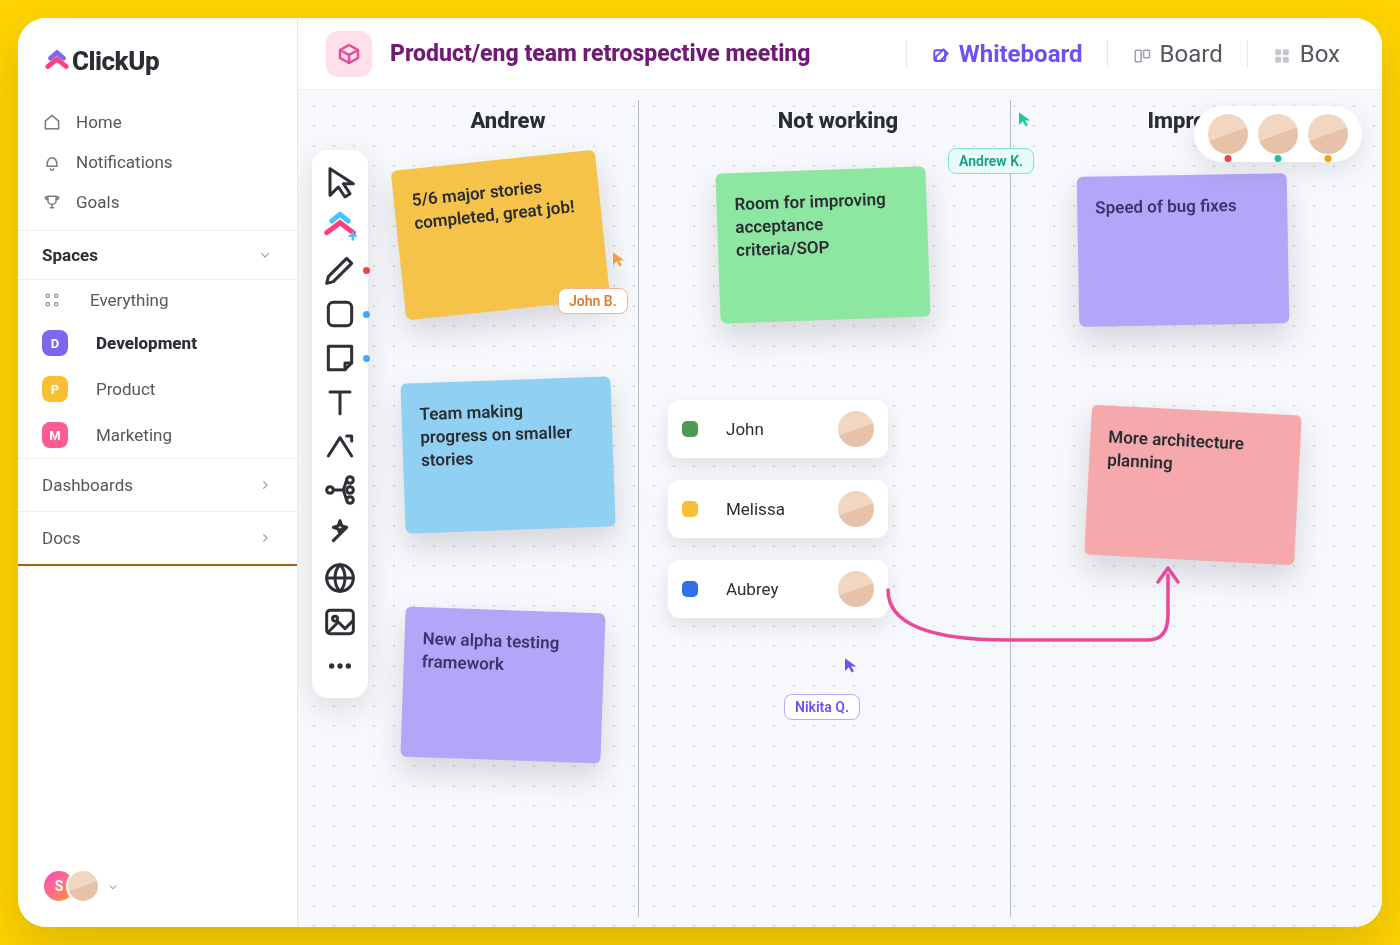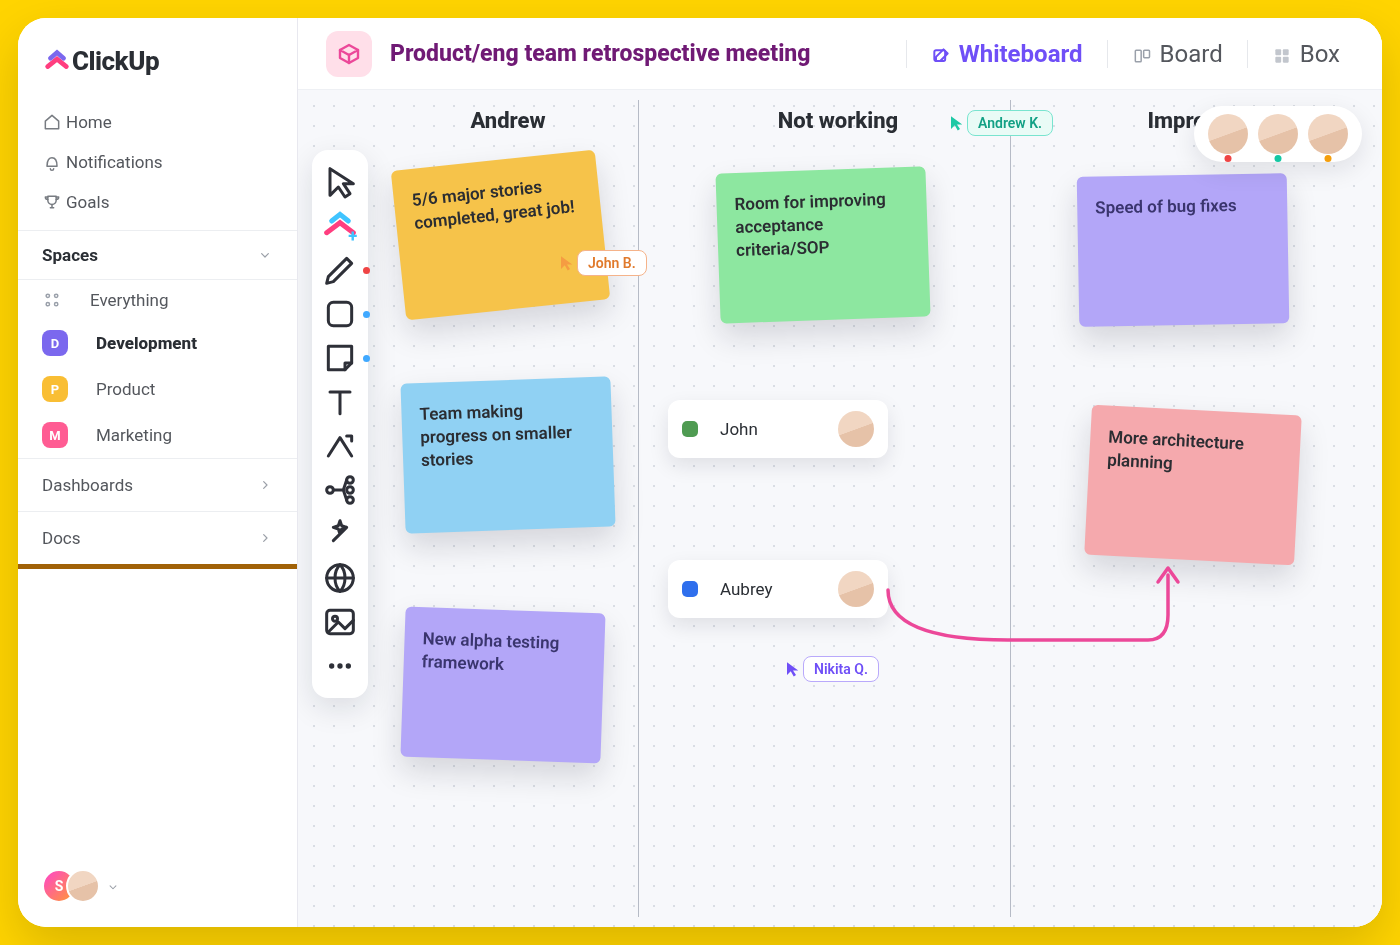--- a/index.html
+++ b/index.html
@@ -24,21 +24,21 @@
     background: #fff;
     border-right: 1px solid #e8e8ef;
     display: flex;
     flex-direction: column;
     padding: 24px 0 14px 0;
   }
   .brand { display:flex; align-items:center; padding: 4px 24px 18px 24px;}
   .brand-logo { width: 30px; height: 30px; position:relative;}
   .brand-text { font-size: 26px; font-weight: 800; color:#2a2e34; letter-spacing:-.5px;}
   .nav-list { padding: 8px 12px; }
-  .nav-item { display:flex; align-items:flex-end; gap:4px; padding: 10px 12px; color:#54575d; font-size:17px; border-radius:8px; cursor:pointer;}
+  .nav-item { display:flex; align-items:flex-end; gap:14px; padding: 10px 12px; color:#54575d; font-size:17px; border-radius:8px; cursor:pointer;}
   .nav-item .icon { width:20px; height:20px; color:#787c82; flex:none;}
   .section-head { display:flex; align-items:center; justify-content:space-between; padding: 14px 24px; font-size:17px; font-weight:700; color:#2a2e34; border-top:1px solid #eceef1; border-bottom:1px solid #eceef1; cursor:pointer;}
   .chev { width:16px; height:16px; color:#9ba0a8; }
   .space-item { display:flex; align-items:center; gap:28px; padding: 10px 24px; color:#54575d; font-size:17px; cursor:pointer;}
   .space-item.active { font-weight:800; color:#2a2e34;}
   .space-badge { width:26px; height:26px; border-radius:8px; display:flex; align-items:center; justify-content:center; color:#fff; font-size:13px; font-weight:700;}
   .everything-icon { width:20px; height:20px; color:#9aa0aa; display:flex; justify-content:center; align-items:center;}
   .collapsible { display:flex; align-items:center; justify-content:space-between; padding: 16px 24px; font-size:17px; color:#54575d; border-top:1px solid #eceef1; cursor:pointer;}
   .sidebar-spacer { flex:1; }
   .user-cluster { display:flex; align-items:center; gap:-6px; padding: 10px 24px;}
@@ -69,26 +69,26 @@
   .tbtn .dot { position:absolute; right:-10px; width:7px; height:7px; border-radius:50%; }
   
   .sticky { position:absolute; width:210px; min-height:150px; padding:20px 18px; font-size:17px; font-weight:600; line-height:1.35; color:#2b2d32; border-radius:6px; box-shadow: 0 14px 30px rgba(20,22,40,.15);}
   .sticky.yellow { background:#f6c34a;}
   .sticky.blue   { background:#90d1f3;}
   .sticky.purple { background:#b3a6f8;}
   .sticky.green  { background:#8de7a0;}
   .sticky.pink   { background:#f5a9ad;}
   .sticky.lav    { background:#b3a6f8;}
   
-  .person-card { position:absolute; width:220px; height:58px; background:#fff; border-radius:12px; box-shadow:0 8px 20px rgba(20,22,40,.10); display:flex; align-items:center; padding: 0 14px; gap:22px;}
+  .person-card { position:absolute; width:220px; height:58px; background:#fff; border-radius:12px; box-shadow:0 8px 20px rgba(20,22,40,.10); display:flex; align-items:center; padding: 0 14px; gap:28px;}
   .person-card .swatch { width:16px; height:16px; border-radius:5px;}
   .person-card .pname { font-size:17px; color:#2a2e34; flex:1;}
   .person-card .pava { width:36px; height:36px; border-radius:50%; }
   
-  .cursor-wrap { position:absolute; display:flex; flex-direction:row; align-items:center; gap:1px;}
+  .cursor-wrap { position:absolute; display:flex; flex-direction:column; align-items:flex-end; gap:20px;}
   .cursor-icon { width:18px; height:18px; }
   .cursor-label { font-size:14px; font-weight:600; padding:4px 10px; border-radius:8px; border:1.5px solid; background:#fff;}
   
   .presence { position:absolute; top:16px; right:20px; background:#fff; border-radius:999px; padding:8px 14px; display:flex; gap:10px; box-shadow:0 8px 24px rgba(20,22,40,.10);}
   .presence .pava { width:40px; height:40px; border-radius:50%; position:relative; }
   .presence .pdot { position:absolute; left:50%; transform:translateX(-50%); bottom:-8px; width:7px; height:7px; border-radius:50%;}
   
   .arrow-svg { position:absolute; overflow:visible; pointer-events:none;}
   
   .stk { fill:none; stroke:currentColor; stroke-width:1.8; stroke-linecap:round; stroke-linejoin:round;}
@@ -166,21 +166,21 @@
       <span class="space-badge" style="background:#ff5c93">M</span>
       <span>Marketing</span>
     </div>
 
     <div class="collapsible">
       <span>Dashboards</span>
       <span class="chev"><svg viewBox="0 0 24 24" class="stk">
             <path d="M10 7 L15 12 L10 17"></path>
           </svg></span>
     </div>
-    <div class="collapsible" style="border-bottom:5px solid #a16207">
+    <div class="collapsible" style="border-bottom:2px solid #a16207">
       <span>Docs</span>
       <span class="chev"><svg viewBox="0 0 24 24" class="stk">
             <path d="M10 7 L15 12 L10 17"></path>
           </svg></span>
     </div>
 
     <div class="sidebar-spacer"></div>
 
     <div class="user-cluster">
       <div class="avatar" style="background:linear-gradient(135deg,#ff44cc,#ff9933)">S</div>
@@ -325,20 +325,25 @@
         <div class="sticky lav" style="left:105px; top:520px; transform:rotate(2deg); width:200px; color:#3a356e"><span>New alpha testing framework</span></div>
         <div class="sticky green" style="left:420px; top:80px; transform:rotate(-2deg); width:210px"><span>Room for improving acceptance criteria/SOP</span></div>
         <div class="sticky purple" style="left:780px; top:85px; transform:rotate(-1deg); color:#3a356e"><span>Speed of bug fixes</span></div>
         <div class="sticky pink" style="left:790px; top:320px; transform:rotate(3deg);"><span>More architecture planning</span></div>
 
         <div class="person-card" style="left:370px; top:310px">
           <span class="swatch" style="background:#4f9b52"></span>
           <span class="pname">John</span>
           <span class="pava fface"></span>
         </div>
+        <div class="person-card" style="left:370px; top:390px">
+          <span class="swatch" style="background:#f9be34"></span>
+          <span class="pname">Melissa</span>
+          <span class="pava fface"></span>
+        </div>
         <div class="person-card" style="left:370px; top:470px">
           <span class="swatch" style="background:#2f6fed"></span>
           <span class="pname">Aubrey</span>
           <span class="pava fface"></span>
         </div>
 
         <svg class="arrow-svg" style="left:590px; top:470px" width="320" height="120">
           <path d="M0 30 Q 0 80 120 80 L 260 80 Q 280 80 280 55 L 280 15" fill="none" stroke="#ec4899" stroke-width="3.5" stroke-linecap="round"></path>
           <path d="M270 22 L280 8 L290 22" fill="none" stroke="#ec4899" stroke-width="3.5" stroke-linecap="round" stroke-linejoin="round"></path>
         </svg>

